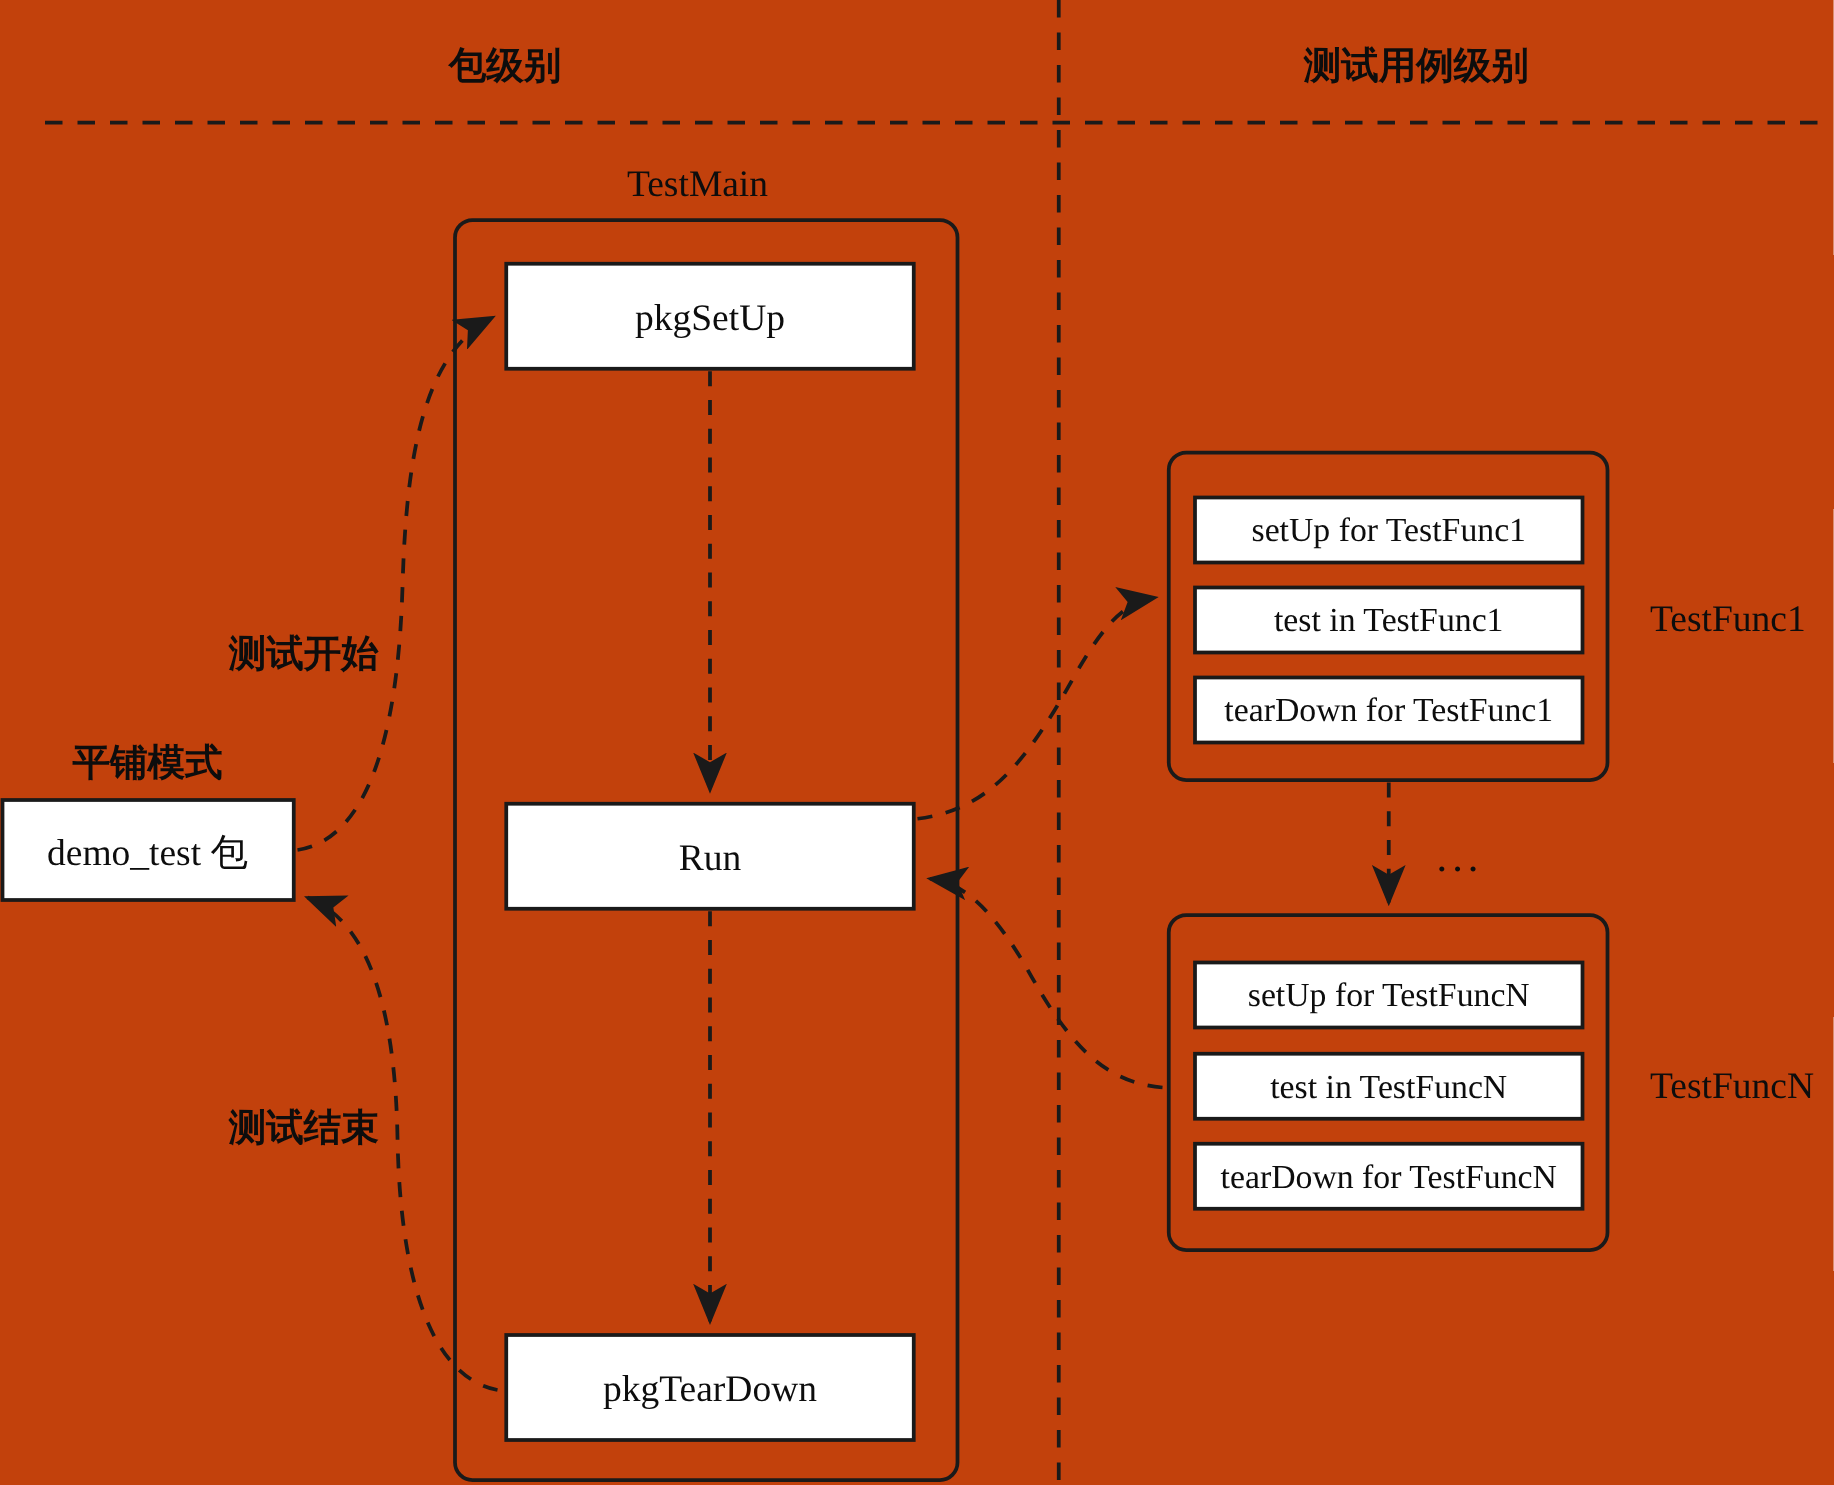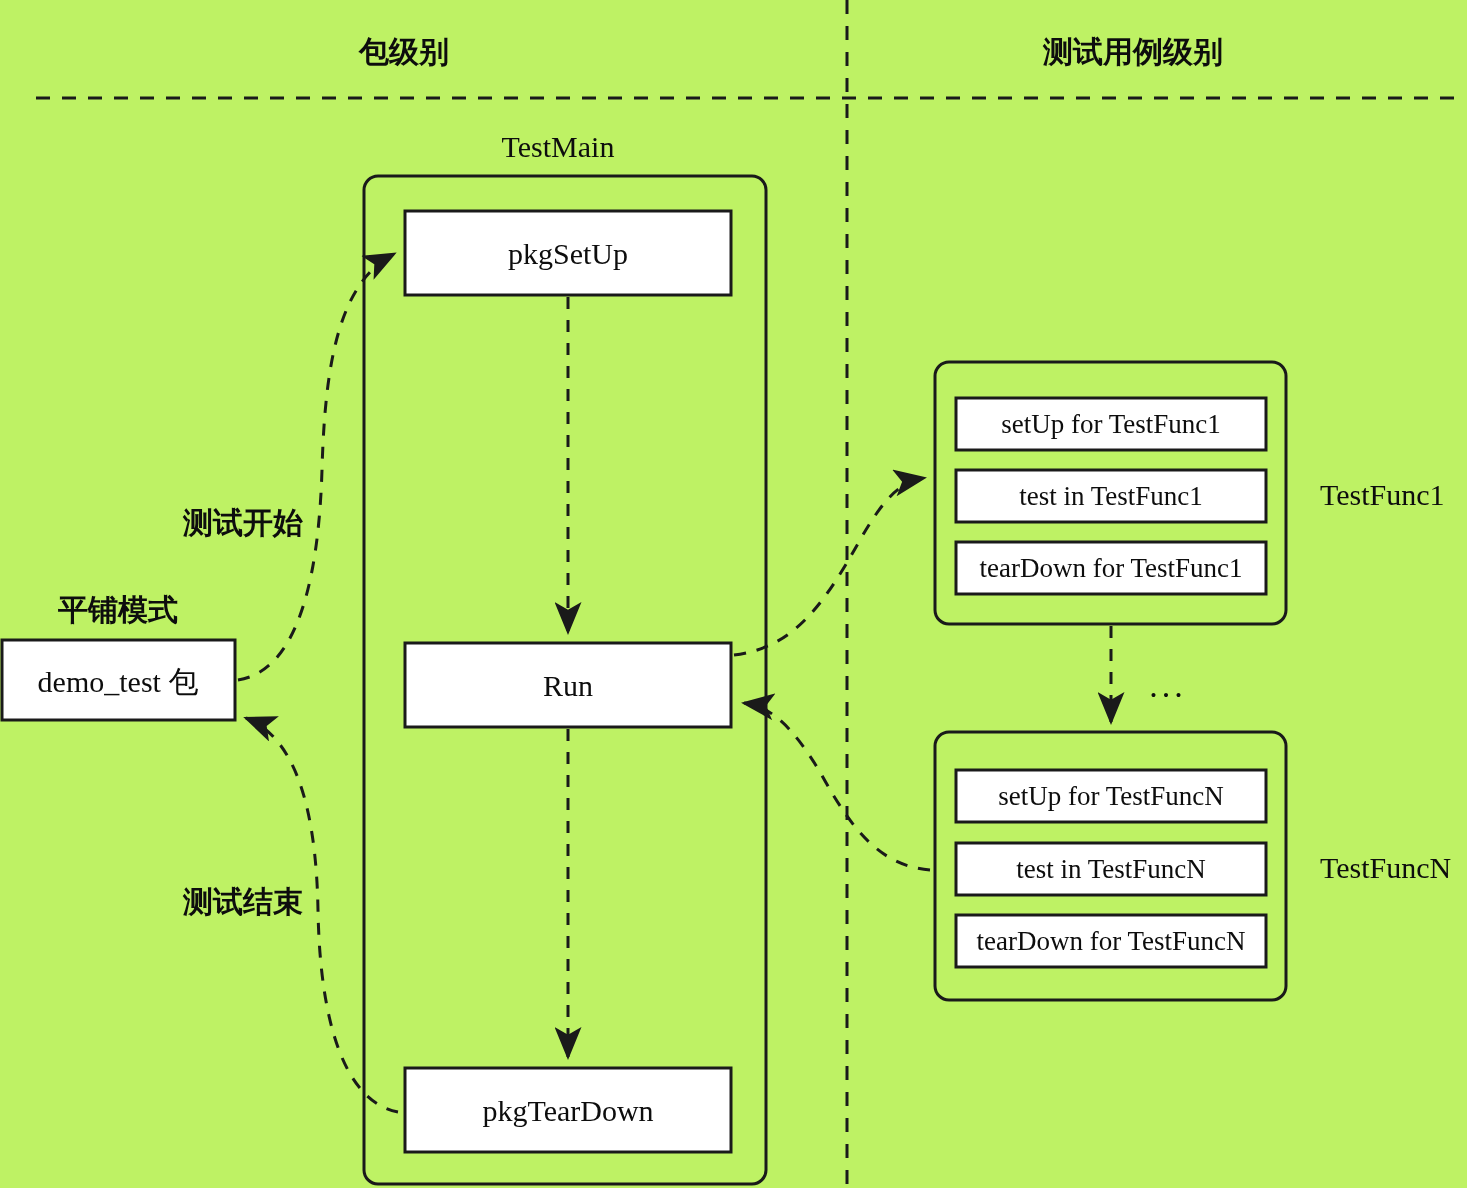--- a/index.html
+++ b/index.html
@@ -4,21 +4,21 @@
 <style>
   html, body {
     margin: 0;
     padding: 0;
     background: #ffffff;
   }
   #page {
     position: relative;
     width: 1467px;
     height: 1188px;
-    background: #bef264;
+    background: #c2410c;
     font-family: "Liberation Serif", "DejaVu Serif", serif;
     overflow: hidden;
   }
   svg.diagram {
     position: absolute;
     left: 0;
     top: 0;
     width: 1467px;
     height: 1188px;
   }

